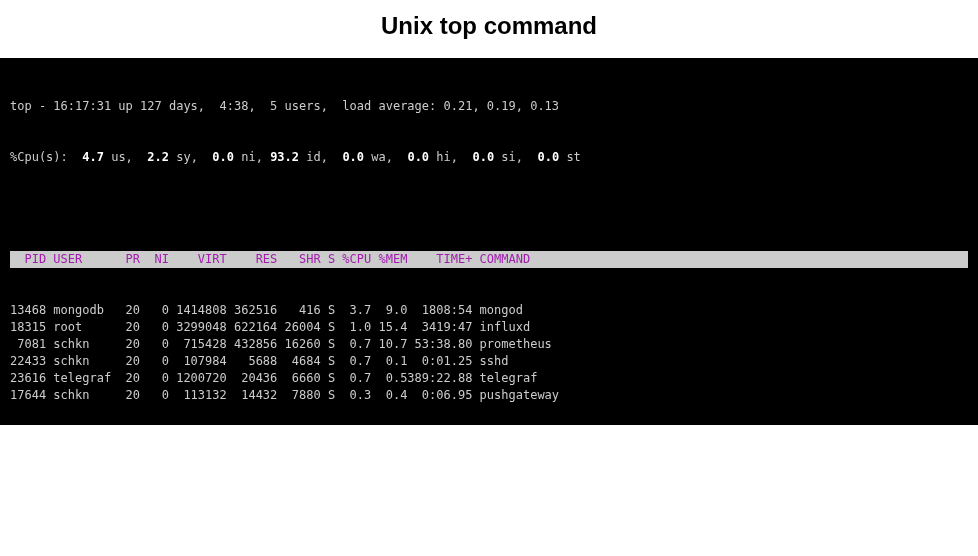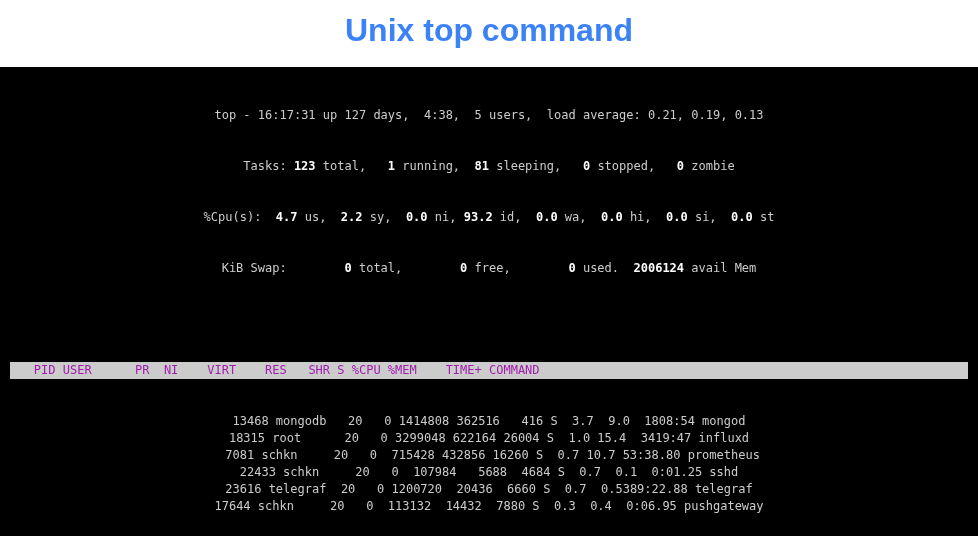--- a/index.html
+++ b/index.html
@@ -3,47 +3,45 @@
   <meta charset="utf-8">
   <style>
     * { margin: 0; padding: 0; box-sizing: border-box; }
     body {
       background: #fff;
       font-family: "Comic Sans MS", "Comic Sans", cursive, sans-serif;
       width: 978px;
     }
     .title {
       text-align: center;
-      font-size: 32px;
+      font-size: 24px;
       font-weight: bold;
       padding: 12px 0 18px 0;
-      color: #3b82f6;
+      color: #000000;
     }
     .terminal {
       background: #000;
       color: #ccc;
       font-family: "Menlo", "Consolas", "DejaVu Sans Mono", monospace;
       font-size: 12px;
       line-height: 17px;
       padding: 6px 10px 4px 10px;
       white-space: pre;
     }
     .hdr-row {
       background: #ccc;
       color: #a21caf;
     }
     .bold { font-weight: bold; color: #fff; }
-    .row { display: block; text-align: center; }
+    .row { display: block; }
   </style>
 </head>
 <body>
 
 <div class="title">Unix top command</div>
 
 <div class="terminal">
   <span class="row">top - 16:17:31 up 127 days,  4:38,  5 users,  load average: 0.21, 0.19, 0.13</span>
-  <span class="row"><span>Tasks: </span><span class="bold">123 </span><span>total,   </span><span class="bold">1 </span><span>running,  </span><span class="bold">81 </span><span>sleeping,   </span><span class="bold">0 </span><span>stopped,   </span><span class="bold">0 </span><span>zombie</span></span>
   <span class="row"><span>%Cpu(s):  </span><span class="bold">4.7 </span><span>us,  </span><span class="bold">2.2 </span><span>sy,  </span><span class="bold">0.0 </span><span>ni, </span><span class="bold">93.2 </span><span>id,  </span><span class="bold">0.0 </span><span>wa,  </span><span class="bold">0.0 </span><span>hi,  </span><span class="bold">0.0 </span><span>si,  </span><span class="bold">0.0 </span><span>st</span></span>
-  <span class="row"><span>KiB Swap:        </span><span class="bold">0 </span><span>total,        </span><span class="bold">0 </span><span>free,        </span><span class="bold">0 </span><span>used.  </span><span class="bold">2006124 </span><span>avail Mem</span></span>
   <span class="row"> </span>
   <span class="row hdr-row" id="header-line">  PID USER      PR  NI    VIRT    RES   SHR S %CPU %MEM    TIME+ COMMAND                                                          </span>
   <div id="process-body"><span class="row">13468 mongodb   20   0 1414808 362516   416 S  3.7  9.0  1808:54 mongod</span><span class="row">18315 root      20   0 3299048 622164 26004 S  1.0 15.4  3419:47 influxd</span><span class="row"> 7081 schkn     20   0  715428 432856 16260 S  0.7 10.7 53:38.80 prometheus</span><span class="row">22433 schkn     20   0  107984   5688  4684 S  0.7  0.1  0:01.25 sshd</span><span class="row">23616 telegraf  20   0 1200720  20436  6660 S  0.7  0.5389:22.88 telegraf</span><span class="row">17644 schkn     20   0  113132  14432  7880 S  0.3  0.4  0:06.95 pushgateway</span></div>
 </div>
 
 </body></html>

